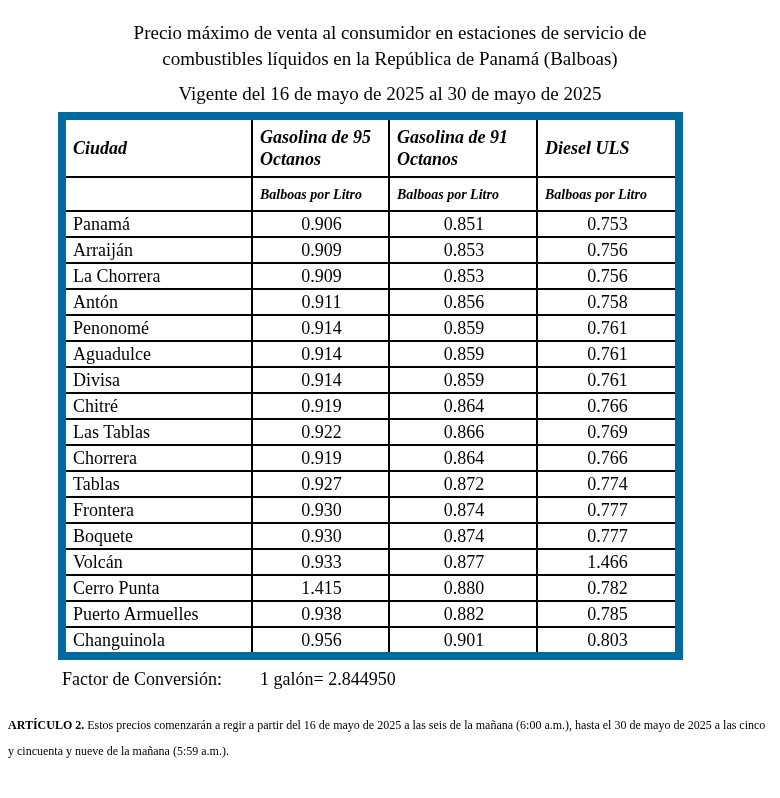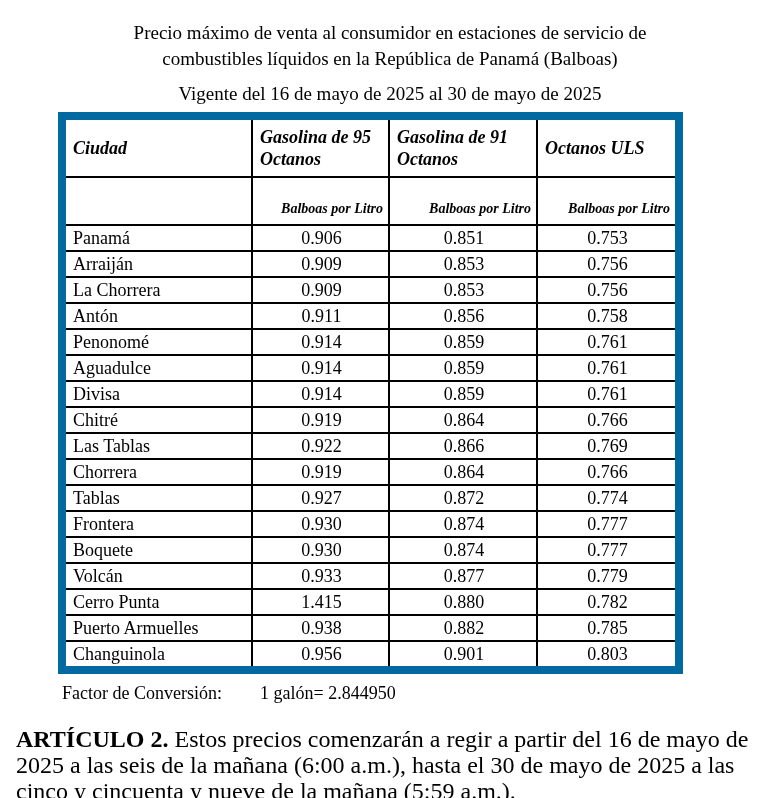--- a/index.html
+++ b/index.html
@@ -48,42 +48,42 @@
     text-align: left;
     vertical-align: middle;
     padding: 2px 5px 2px 7px;
     line-height: 22px;
   }
   tr.unit-row td {
     height: 28px;
     font-size: 14px;
     font-weight: bold;
     font-style: italic;
-    text-align: right;
+    text-align: left;
     vertical-align: middle;
-    padding: 17px 5px 1px 7px;
+    padding: 3px 5px 1px 7px;
   }
   tbody.data td {
     height: 24px;
     font-size: 18px;
     vertical-align: middle;
     padding: 0 5px 0 7px;
     line-height: 22px;
   }
   tbody.data td.city { text-align: left; margin-left: 20px; }
   tbody.data td.num  { text-align: center; }
   .conversion-line {
     margin: 6px 0 0 62px;
     font-size: 18px;
     line-height: 26px;
   }
   .conversion-value { margin-left: 38px; }
   .articulo {
-    margin: 20px 8px 0 16px;
-    font-size: 24px;
+    margin: 20px 8px 0 8px;
+    font-size: 12px;
     line-height: 26px;
     text-align: left;
   }
   .articulo .bold { font-weight: bold; }
 </style>
 </head>
 <body>
 
 <div class="page">
 
@@ -99,21 +99,21 @@
       <col style="width:190px">
       <col style="width:137px">
       <col style="width:148px">
       <col style="width:142px">
     </colgroup>
     <thead>
       <tr class="head-row">
         <th>Ciudad</th>
         <th>Gasolina de 95 Octanos</th>
         <th>Gasolina de 91 Octanos</th>
-        <th>Octanos ULS</th>
+        <th>Diesel ULS</th>
       </tr>
       <tr class="unit-row">
         <td></td>
         <td>Balboas por Litro</td>
         <td>Balboas por Litro</td>
         <td>Balboas por Litro</td>
       </tr>
     </thead>
     <tbody class="data">
         <tr>
@@ -191,21 +191,21 @@
         <tr>
           <td class="city">Boquete</td>
           <td class="num">0.930</td>
           <td class="num">0.874</td>
           <td class="num">0.777</td>
         </tr>
         <tr>
           <td class="city">Volcán</td>
           <td class="num">0.933</td>
           <td class="num">0.877</td>
-          <td class="num">0.779</td>
+          <td class="num">1.466</td>
         </tr>
         <tr>
           <td class="city">Cerro Punta</td>
           <td class="num">1.415</td>
           <td class="num">0.880</td>
           <td class="num">0.782</td>
         </tr>
         <tr>
           <td class="city">Puerto Armuelles</td>
           <td class="num">0.938</td>

